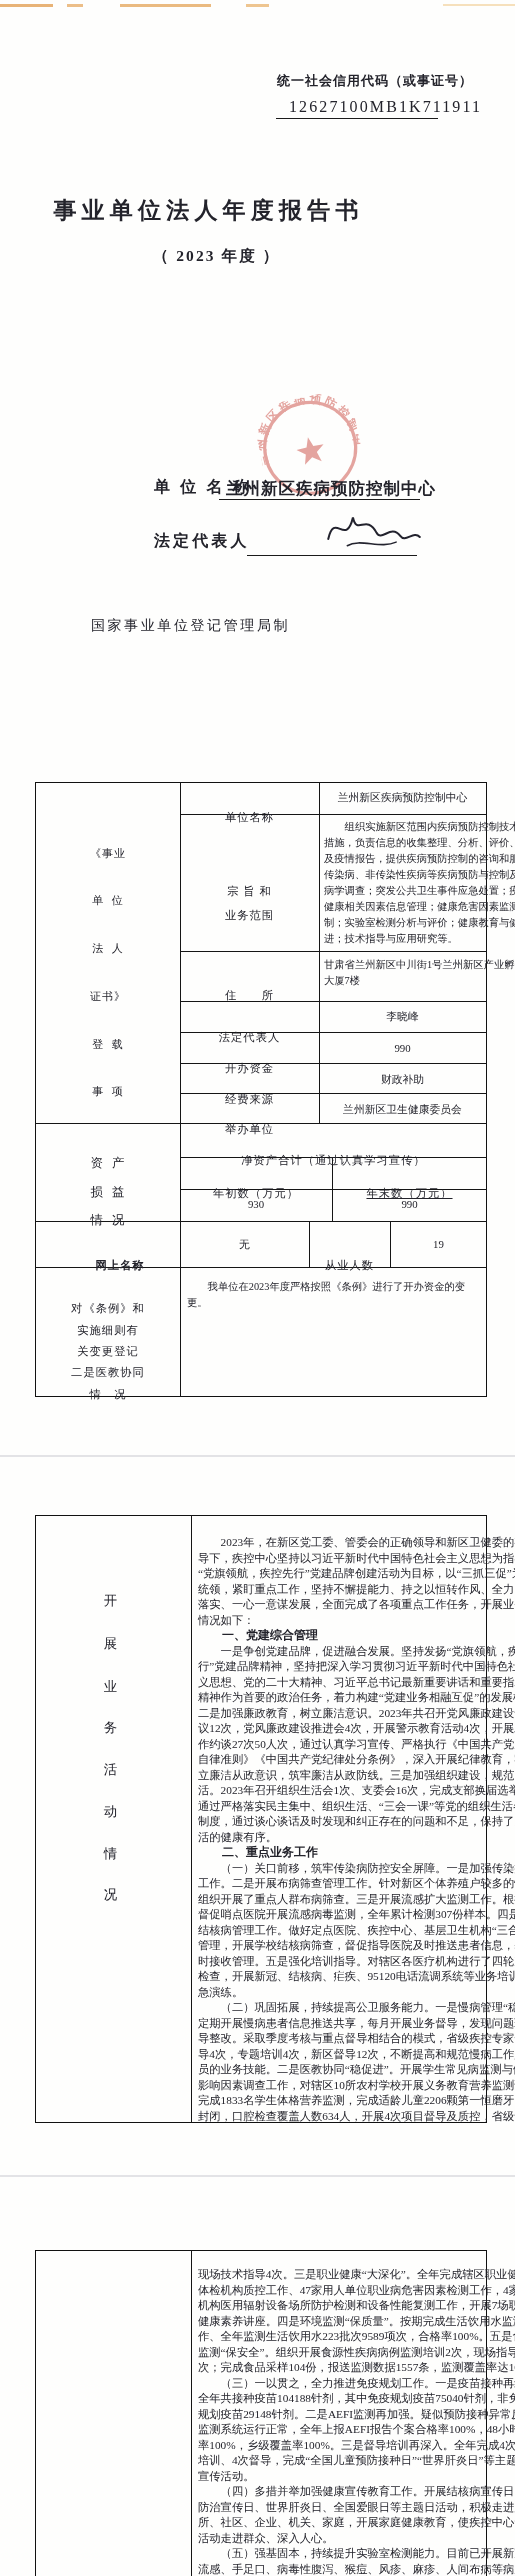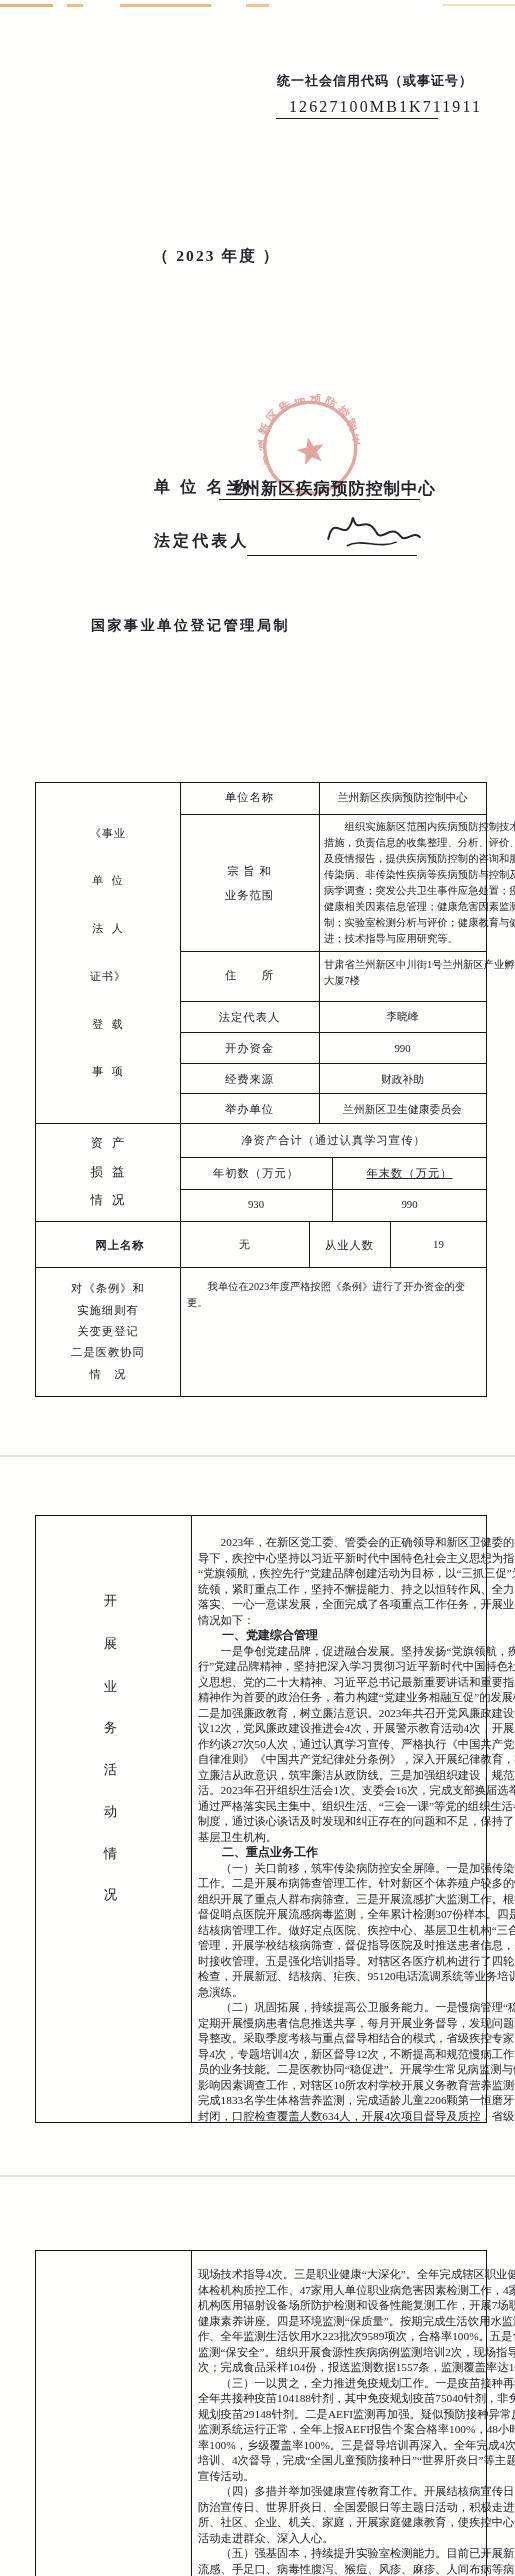--- a/index.html
+++ b/index.html
@@ -15,24 +15,24 @@
   .outline{position:absolute;border:1.5px solid #111;box-sizing:border-box;}
   .shadowline{position:absolute;background:#e3e3e6;height:1.5px;}
   .ctr{text-align:center;}
   
   .credit-label{font-size:13px;font-weight:bold;letter-spacing:1px;}
   .credit-code{font-size:16px;font-weight:normal;letter-spacing:2.1px;}
   .doc-title{font-size:23px;font-weight:bold;letter-spacing:5.2px;}
   .doc-year{font-size:15.5px;font-weight:bold;letter-spacing:2.1px;margin-left:8px;}
   .cover-field{font-size:16px;font-weight:bold;letter-spacing:3.1px;}
   .cover-value{font-size:16.5px;font-weight:bold;letter-spacing:1px;}
-  .issuer{font-size:14px;font-weight:bold;letter-spacing:2.6px;}
+  .issuer{font-size:14px;font-weight:normal;letter-spacing:2.6px;}
   .u{position:absolute;background:#1b1b1b;height:1.3px;}
   
-  .t1-label{font-size:11.3px;letter-spacing:1px;}
+  .t1-label{font-size:11.3px;letter-spacing:1px;margin-top:20px;}
   .t1-value{font-size:10.8px;}
   .t1-lines div{height:16px;line-height:16px;font-size:10.3px;white-space:nowrap;}
   .glabel{display:flex;flex-direction:column;justify-content:space-evenly;align-items:center;}
   .glabel div{white-space:pre;}
   
   .body-lines div{height:15.5px;line-height:15.5px;font-size:11.3px;white-space:nowrap;}
   .body-lines .b{font-weight:bold;font-size:12px;}
   .vside{writing-mode:vertical-rl;text-orientation:upright;font-size:13.4px;letter-spacing:42px;color:#1d1d26;}
   
   .seal{position:absolute;}
@@ -46,20 +46,21 @@
   <div class="strip" style="left:0;top:4.1px;width:53px;height:2.6px;background:#e8b377;"></div>
   <div class="strip" style="left:67px;top:4.1px;width:15.5px;height:2.6px;background:#ecbe88;"></div>
   <div class="strip" style="left:120px;top:4.1px;width:91px;height:2.6px;background:#eaba80;"></div>
   <div class="strip" style="left:246px;top:4.1px;width:23px;height:2.6px;background:#eec590;"></div>
   <div class="strip" style="left:443px;top:4.1px;width:72px;height:2.1px;background:#f6e0bc;"></div>
 
   <div class="abs credit-label" style="left:277px;top:72px;">统一社会信用代码（或事证号）</div>
   <div class="abs credit-code" style="left:289px;top:98px;">12627100MB1K711911</div>
   <div class="u" style="left:276px;top:118px;width:162px;"></div>
 
+  <div class="abs doc-title ctr" style="left:0;top:195px;width:417px;">事业单位法人年度报告书</div>
   <div class="abs doc-year ctr" style="left:0;top:246px;width:417px;">（  2023  年度  ）</div>
 
   <svg class="seal" style="left:260px;top:397px;opacity:.45;transform:rotate(-12deg);" width="100" height="100" viewBox="0 0 220 220">
     <circle cx="110" cy="112" r="100" fill="none" stroke="#c5392f" stroke-width="7"></circle>
     <path id="arcCover" d="M 16,138 A 98,98 0 1 1 204,138" fill="none"></path>
     <text fill="#c5392f" font-size="26" letter-spacing="6" font-weight="bold">
       <textPath href="#arcCover" startOffset="8">兰州新区疾病预防控制中心</textPath>
     </text>
     <polygon points="110,88 117.6,109.5 140.4,110.1 122.4,124 128.8,145.9 110,133 91.2,145.9 97.6,124 79.6,110.1 102.4,109.5" fill="#c5392f"></polygon>
   </svg>
@@ -188,21 +189,21 @@
       <div>义思想、党的二十大精神、习近平总书记最新重要讲话和重要指示批示</div>
       <div>精神作为首要的政治任务，着力构建“党建业务相融互促”的发展模式。</div>
       <div>二是加强廉政教育，树立廉洁意识。2023年共召开党风廉政建设专题会</div>
       <div>议12次，党风廉政建设推进会4次，开展警示教育活动4次，开展工</div>
       <div>作约谈27次50人次，通过认真学习宣传、严格执行《中国共产党廉洁</div>
       <div>自律准则》《中国共产党纪律处分条例》，深入开展纪律教育，牢固树</div>
       <div>立廉洁从政意识，筑牢廉洁从政防线。三是加强组织建设，规范党内生</div>
       <div>活。2023年召开组织生活会1次、支委会16次，完成支部换届选举，</div>
       <div>通过严格落实民主集中、组织生活、“三会一课”等党的组织生活各项</div>
       <div>制度，通过谈心谈话及时发现和纠正存在的问题和不足，保持了党内生</div>
-      <div>基层卫生机构。</div>
+      <div>活的健康有序。</div>
       <div class="b">　　二、重点业务工作</div>
       <div>　　（一）关口前移，筑牢传染病防控安全屏障。一是加强传染病报告</div>
       <div>工作。二是开展布病筛查管理工作。针对新区个体养殖户较多的情况，</div>
       <div>组织开展了重点人群布病筛查。三是开展流感扩大监测工作。根据要求</div>
       <div>督促哨点医院开展流感病毒监测，全年累计检测307份样本。四是加强</div>
       <div>结核病管理工作。做好定点医院、疾控中心、基层卫生机构“三合一”</div>
       <div>管理，开展学校结核病筛查，督促指导医院及时推送患者信息，基层及</div>
       <div>时接收管理。五是强化培训指导。对辖区各医疗机构进行了四轮次督导</div>
       <div>检查，开展新冠、结核病、疟疾、95120电话流调系统等业务培训和应</div>
       <div>急演练。</div>

